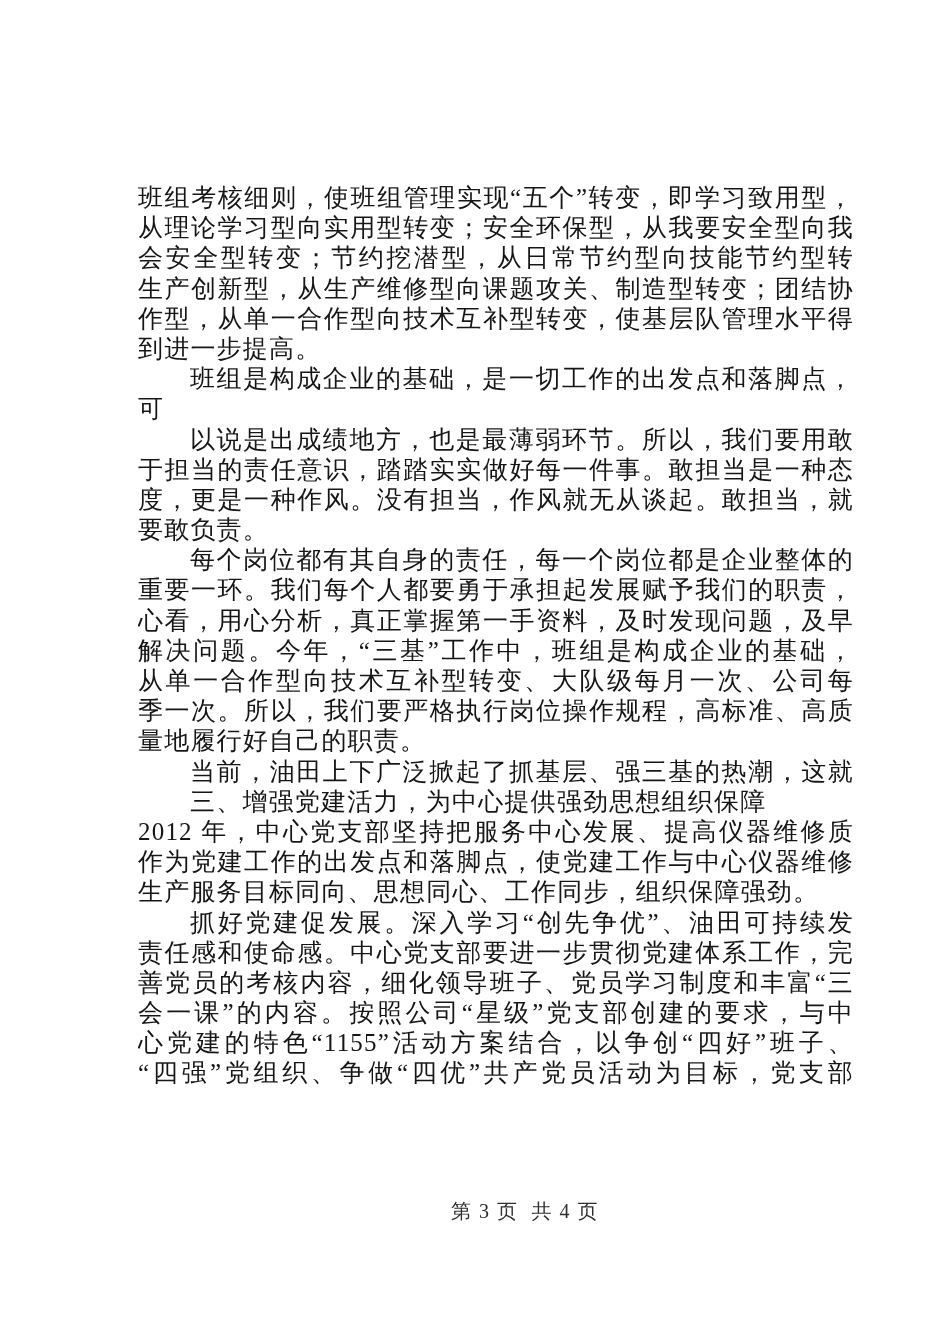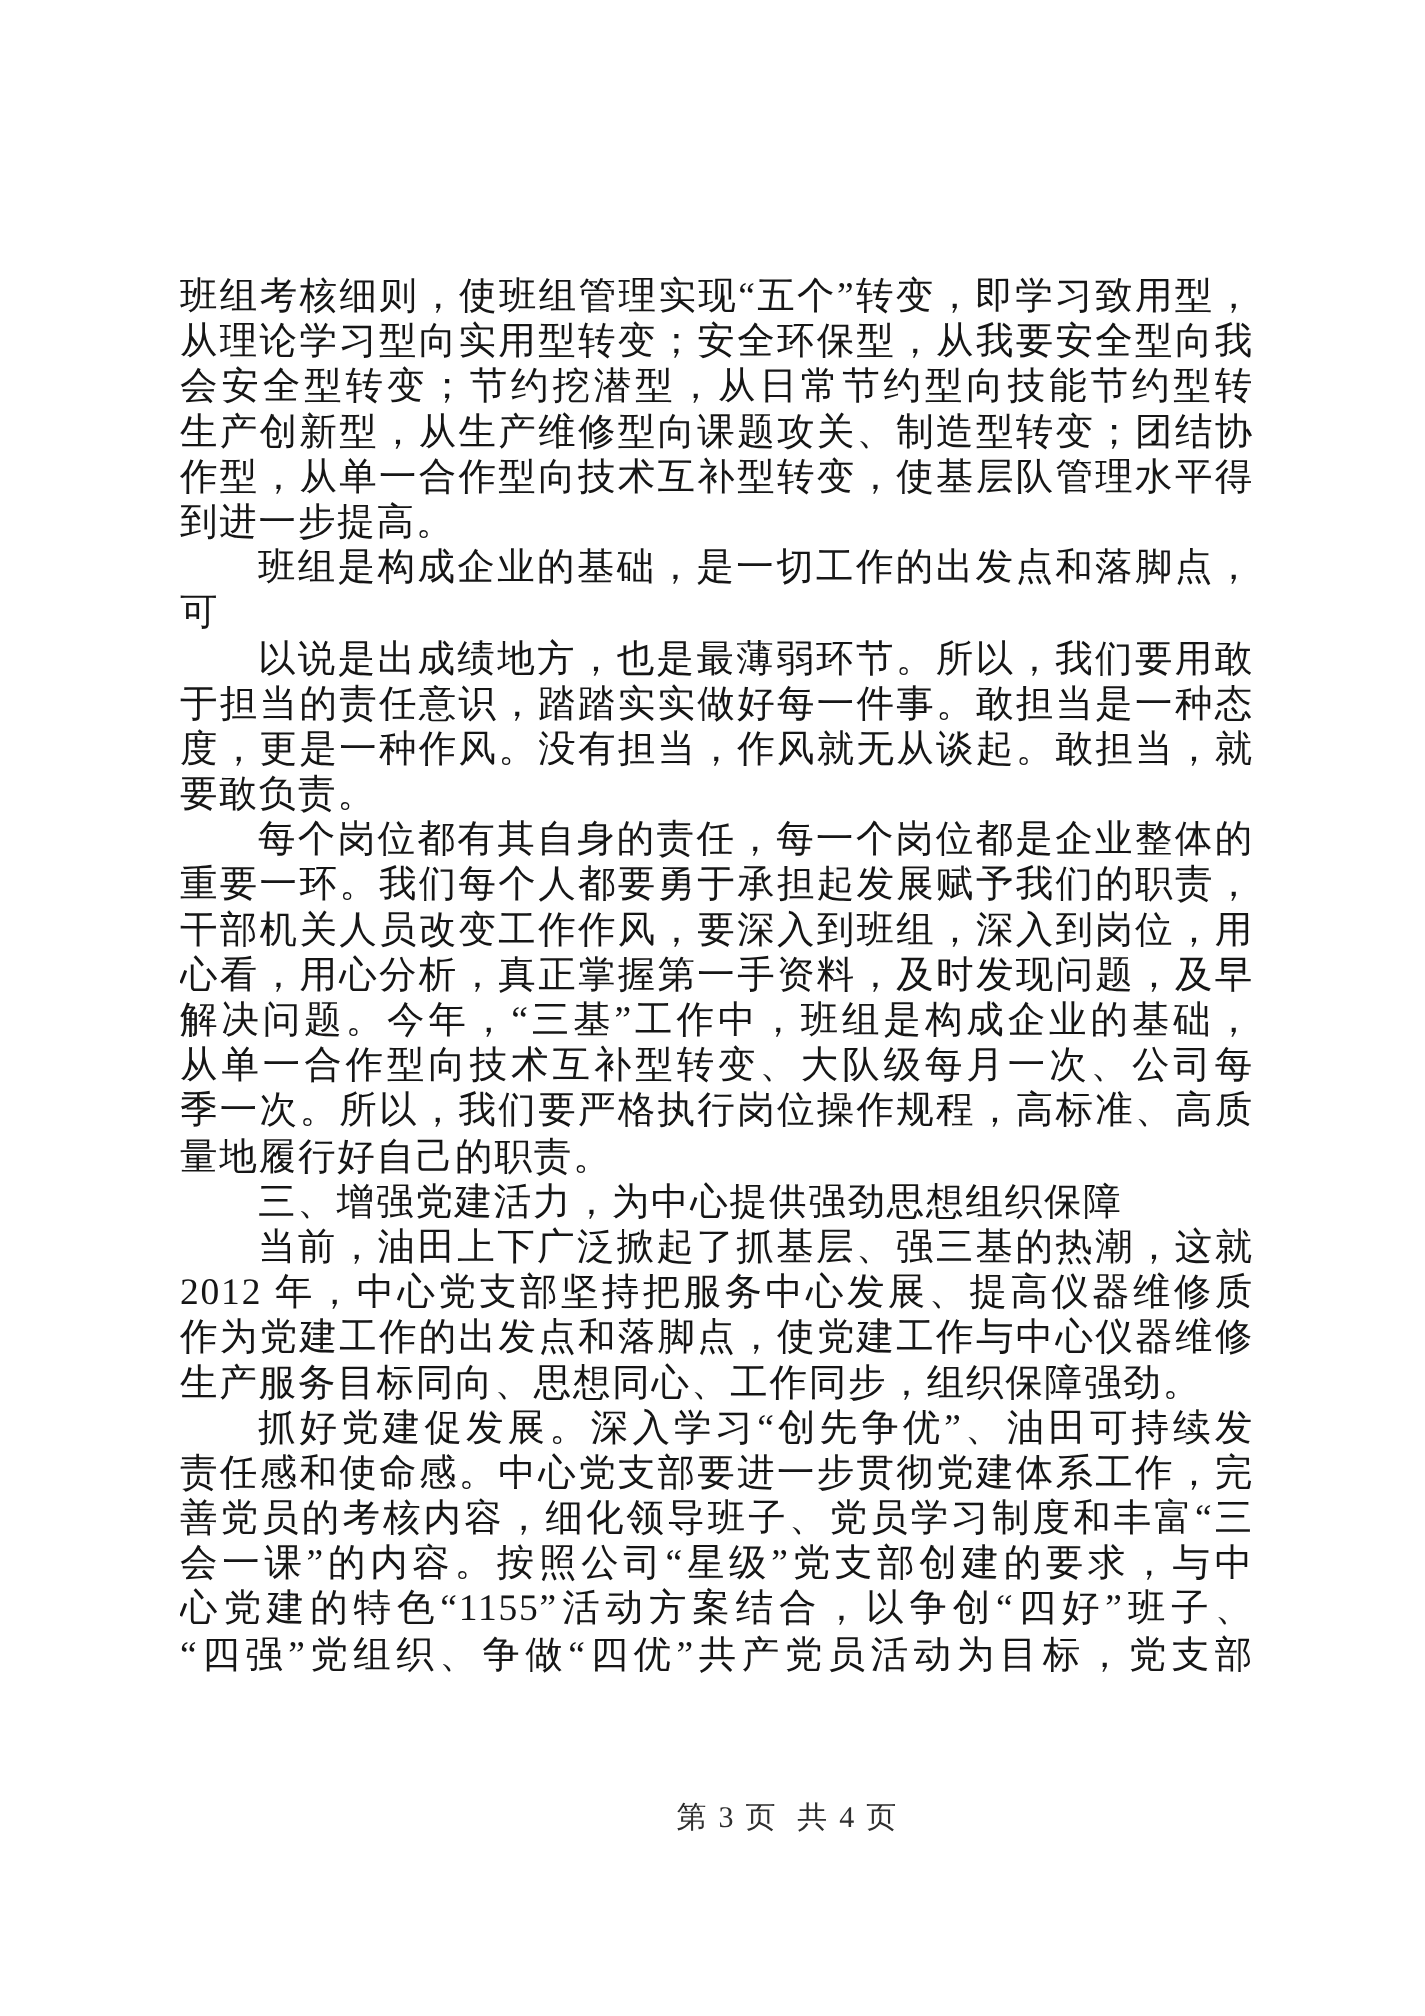--- a/index.html
+++ b/index.html
@@ -9,21 +9,21 @@
   }
   body {
     width: 950px;
     height: 1344px;
     position: relative;
     overflow: hidden;
     font-family: "Liberation Serif", "DejaVu Serif", serif;
   }
   .doc-body {
     position: absolute;
-    left: 120px;
+    left: 138px;
     top: 183px;
     width: 716px;
     font-size: 25px;
     line-height: 30.2px;
     letter-spacing: 1.2px;
     color: #161616;
     text-align: left;
   }
   .ln {
     white-space: nowrap;
@@ -60,28 +60,27 @@
   <div class="ln jf">作型，从单一合作型向技术互补型转变，使基层队管理水平得</div>
   <div class="ln">到进一步提高。</div>
   <div class="ln ind jf">班组是构成企业的基础，是一切工作的出发点和落脚点，</div>
   <div class="ln">可</div>
   <div class="ln ind jf">以说是出成绩地方，也是最薄弱环节。所以，我们要用敢</div>
   <div class="ln jf">于担当的责任意识，踏踏实实做好每一件事。敢担当是一种态</div>
   <div class="ln jf">度，更是一种作风。没有担当，作风就无从谈起。敢担当，就</div>
   <div class="ln">要敢负责。</div>
   <div class="ln ind jf">每个岗位都有其自身的责任，每一个岗位都是企业整体的</div>
   <div class="ln jf">重要一环。我们每个人都要勇于承担起发展赋予我们的职责，</div>
-  <div class="ln jf">干部机关人员改变工作作风，要深入到班组，深入到岗位，用</div>
   <div class="ln jf">心看，用心分析，真正掌握第一手资料，及时发现问题，及早</div>
   <div class="ln jf">解决问题。今年，“三基”工作中，班组是构成企业的基础，</div>
   <div class="ln jf">从单一合作型向技术互补型转变、大队级每月一次、公司每</div>
   <div class="ln jf">季一次。所以，我们要严格执行岗位操作规程，高标准、高质</div>
   <div class="ln">量地履行好自己的职责。</div>
+  <div class="ln ind jf">当前，油田上下广泛掀起了抓基层、强三基的热潮，这就</div>
   <div class="ln ind">三、增强党建活力，为中心提供强劲思想组织保障</div>
-  <div class="ln ind jf">当前，油田上下广泛掀起了抓基层、强三基的热潮，这就</div>
   <div class="ln jf">2012 年，中心党支部坚持把服务中心发展、提高仪器维修质量</div>
   <div class="ln jf">作为党建工作的出发点和落脚点，使党建工作与中心仪器维修</div>
   <div class="ln">生产服务目标同向、思想同心、工作同步，组织保障强劲。</div>
   <div class="ln ind jf">抓好党建促发展。深入学习“创先争优”、油田可持续发</div>
   <div class="ln jf">责任感和使命感。中心党支部要进一步贯彻党建体系工作，完</div>
   <div class="ln jf">善党员的考核内容，细化领导班子、党员学习制度和丰富“三</div>
   <div class="ln jf">会一课”的内容。按照公司“星级”党支部创建的要求，与中</div>
   <div class="ln jf">心党建的特色“1155”活动方案结合，以争创“四好”班子、</div>
   <div class="ln jf">“四强”党组织、争做“四优”共产党员活动为目标，党支部</div>
 </div>

